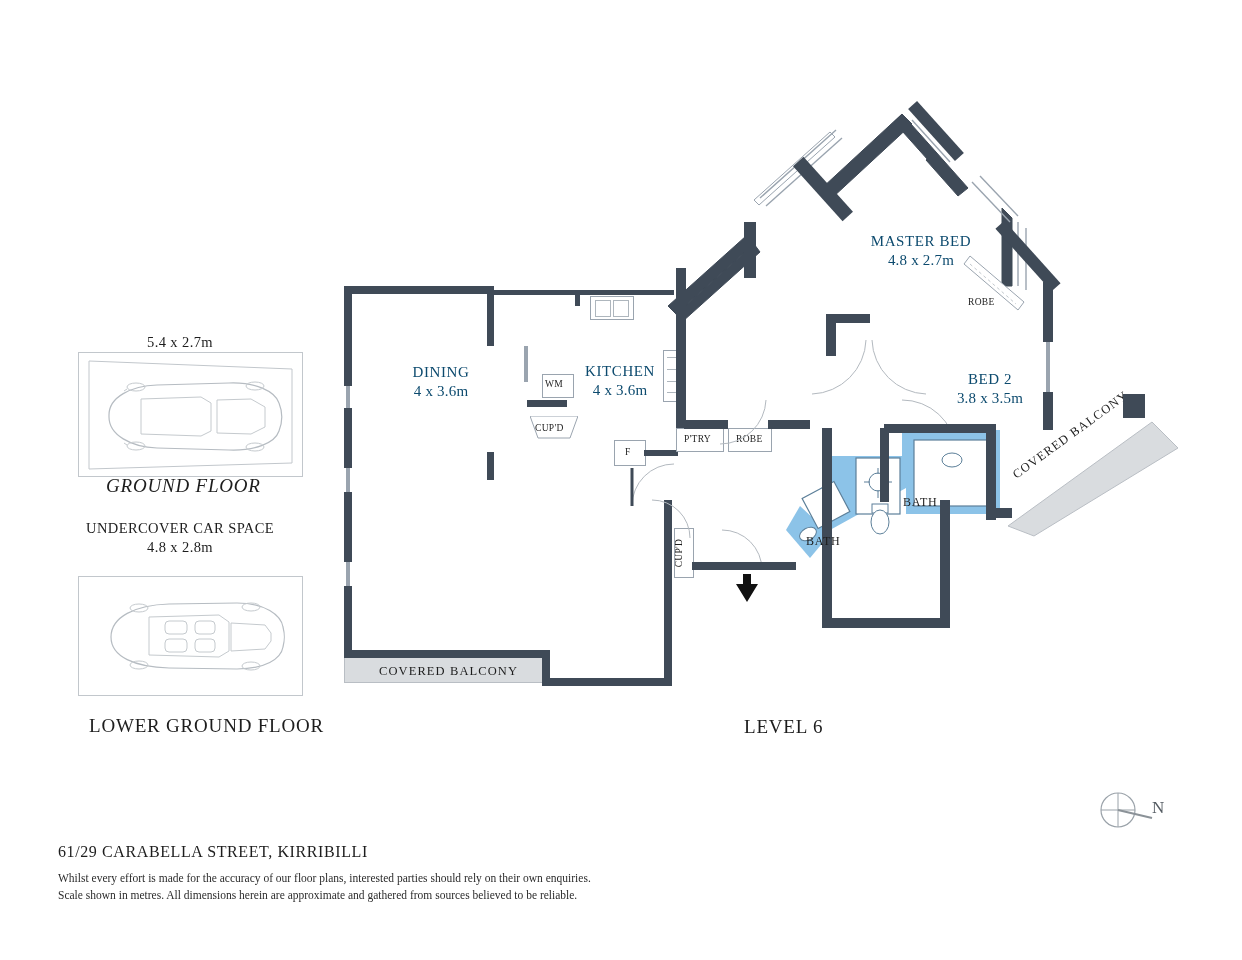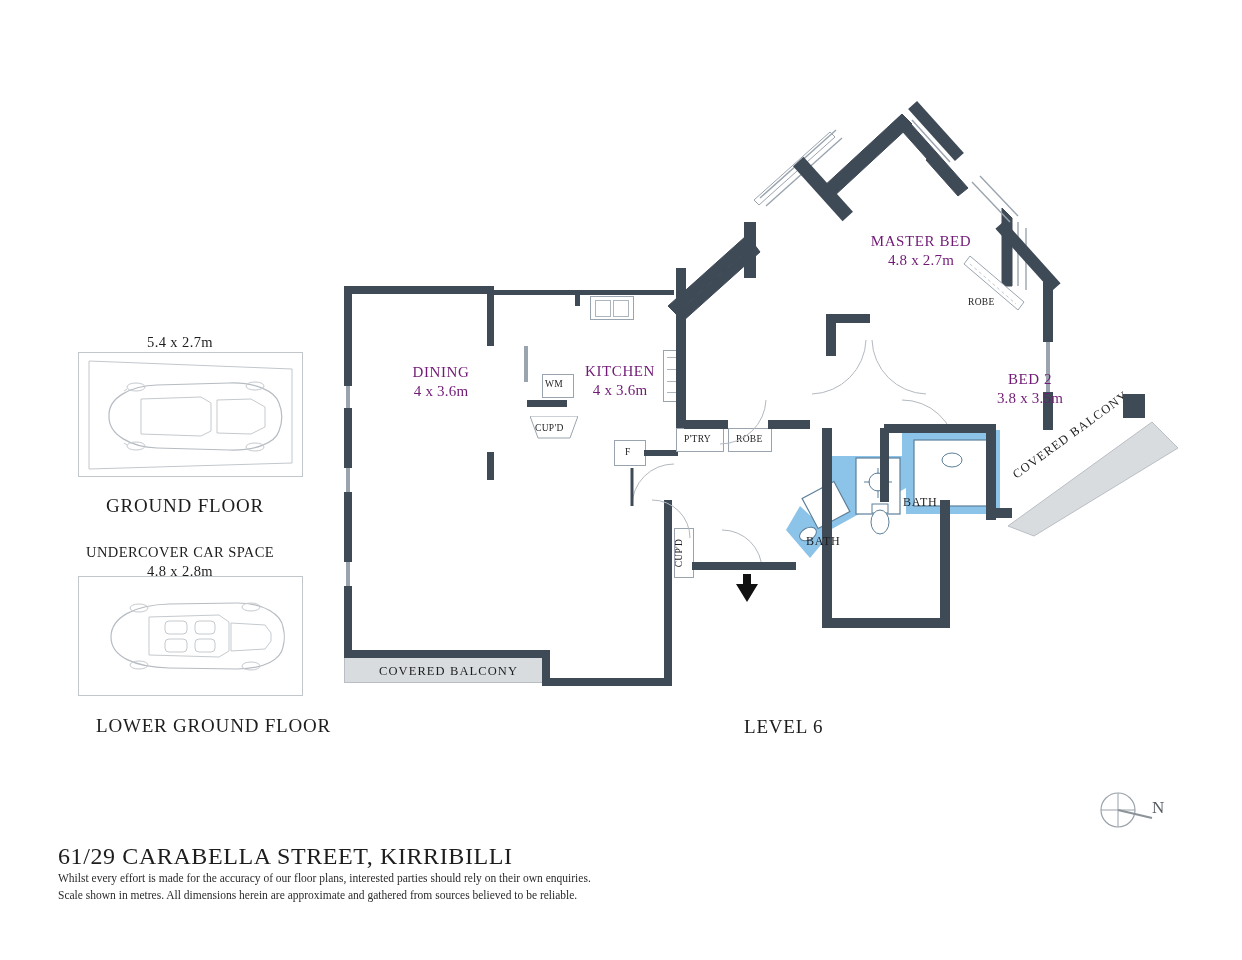--- a/index.html
+++ b/index.html
@@ -18,21 +18,21 @@
     overflow: hidden;
     background: #ffffff;
   }
   .abs { position: absolute; }
 
   
   .room-label {
     position: absolute;
     text-align: center;
     font-family: "Liberation Serif", serif;
-    color: #701a75;
+    color: #0c4a6e;
     line-height: 1.25;
     white-space: nowrap;
   }
   .room-name { font-size: 15px; letter-spacing: 0.6px; }
   .room-dim  { font-size: 15px; letter-spacing: 0.2px; }
 
   .small-label {
     position: absolute;
     font-size: 9.5px;
     letter-spacing: 0.3px;
@@ -90,21 +90,21 @@
   .car-box {
     position: absolute;
     border: 1px solid #c2c7cc;
     background: #ffffff;
     box-sizing: border-box;
   }
 
   
   .footer-title {
     position: absolute;
-    font-size: 24px;
+    font-size: 16px;
     letter-spacing: 0.6px;
     color: #1d1d1d;
     white-space: nowrap;
   }
   .footer-note {
     position: absolute;
     font-size: 11.5px;
     line-height: 1.5;
     color: #2b2b2b;
     font-family: "Liberation Serif", serif;
@@ -134,44 +134,44 @@
       <path d="M62,46 L122,44 L132,50 L132,78 L122,83 L62,81 Z" fill="#ffffff" stroke="#c5cace" stroke-width="1"></path>
       <path d="M138,47 L172,46 L186,54 L186,74 L172,81 L138,80 Z" fill="#ffffff" stroke="#c5cace" stroke-width="1"></path>
       <path d="M45,38 L48,36 M45,90 L48,92" stroke="#c5cace" stroke-width="1"></path>
       <ellipse cx="57" cy="34" rx="9" ry="4" fill="none" stroke="#c5cace" stroke-width="1"></ellipse>
       <ellipse cx="57" cy="93" rx="9" ry="4" fill="none" stroke="#c5cace" stroke-width="1"></ellipse>
       <ellipse cx="176" cy="33" rx="9" ry="4" fill="none" stroke="#c5cace" stroke-width="1"></ellipse>
       <ellipse cx="176" cy="94" rx="9" ry="4" fill="none" stroke="#c5cace" stroke-width="1"></ellipse>
     </svg>
   </div>
 
-  <div class="floor-title" style="left:106px; top:495px;">GROUND FLOOR</div>
-
-  <div class="car-title" style="left:50px; top:543px;">
+  <div class="floor-title" style="left:106px; top:475px;font-style:italic;">GROUND FLOOR</div>
+
+  <div class="car-title" style="left:50px; top:519px;">
     <div>UNDERCOVER CAR SPACE</div>
     <div>4.8 x 2.8m</div>
   </div>
 
   <div class="car-box" style="left:78px; top:576px; width:225px; height:120px;">
     <svg width="223" height="118" viewBox="0 0 223 118">
       <path d="M32,60 C32,40 56,28 90,27 L158,26 C186,26 202,38 204,50 C206,58 206,62 204,70 C202,82 186,92 158,92 L90,91 C56,90 32,80 32,60 Z" fill="#ffffff" stroke="#b6bcc2" stroke-width="1.2"></path>
       <path d="M70,40 L140,38 L150,45 L150,74 L140,80 L70,78 Z" fill="#ffffff" stroke="#c5cace" stroke-width="1"></path>
       <rect x="86" y="44" width="22" height="13" rx="4" fill="#ffffff" stroke="#c5cace" stroke-width="1"></rect>
       <rect x="86" y="62" width="22" height="13" rx="4" fill="#ffffff" stroke="#c5cace" stroke-width="1"></rect>
       <rect x="116" y="44" width="20" height="13" rx="4" fill="#ffffff" stroke="#c5cace" stroke-width="1"></rect>
       <rect x="116" y="62" width="20" height="13" rx="4" fill="#ffffff" stroke="#c5cace" stroke-width="1"></rect>
       <path d="M152,46 L186,48 L192,56 L192,64 L186,72 L152,74 Z" fill="#ffffff" stroke="#c5cace" stroke-width="1"></path>
       <ellipse cx="60" cy="31" rx="9" ry="4" fill="none" stroke="#c5cace" stroke-width="1"></ellipse>
       <ellipse cx="60" cy="88" rx="9" ry="4" fill="none" stroke="#c5cace" stroke-width="1"></ellipse>
       <ellipse cx="172" cy="30" rx="9" ry="4" fill="none" stroke="#c5cace" stroke-width="1"></ellipse>
       <ellipse cx="172" cy="89" rx="9" ry="4" fill="none" stroke="#c5cace" stroke-width="1"></ellipse>
     </svg>
   </div>
 
-  <div class="floor-title" style="left:96px; top:715px;">LOWER GROUND FLOOR</div>
+  <div class="floor-title" style="left:89px; top:715px;">LOWER GROUND FLOOR</div>
 
   <div class="balcony" style="left:344px; top:655px; width:200px; height:28px;"></div>
   <div class="balcony-text" style="left:379px; top:664px;">COVERED BALCONY</div>
 
   <div class="abs" style="left:1000px; top:418px; width:180px; height:120px;">
     <svg width="180" height="120" viewBox="0 0 180 120">
       <polygon points="8,108 152,4 178,30 34,118" fill="#d9dcdf" stroke="#b9bec4" stroke-width="1"></polygon>
     </svg>
   </div>
   <div class="balcony-text" style="left:1010px; top:470px; transform:rotate(-36deg); transform-origin:left top;">COVERED BALCONY</div>
@@ -361,21 +361,21 @@
     <div class="room-name">KITCHEN</div>
     <div class="room-dim">4 x 3.6m</div>
   </div>
 
 
   <div class="room-label" style="left:826px; top:232px; width:190px;">
     <div class="room-name">MASTER BED</div>
     <div class="room-dim">4.8 x 2.7m</div>
   </div>
 
-  <div class="room-label" style="left:940px; top:370px; width:180px;text-align:center;">
+  <div class="room-label" style="left:900px; top:370px; width:180px;text-align:center;">
     <div class="room-name">BED 2</div>
     <div class="room-dim">3.8 x 3.5m</div>
   </div>
 
 
 
   <div class="floor-title" style="left:744px; top:716px;">LEVEL 6</div>
 
   <div class="abs" style="left:1098px; top:780px;">
     <svg width="70" height="60" viewBox="0 0 70 60">

